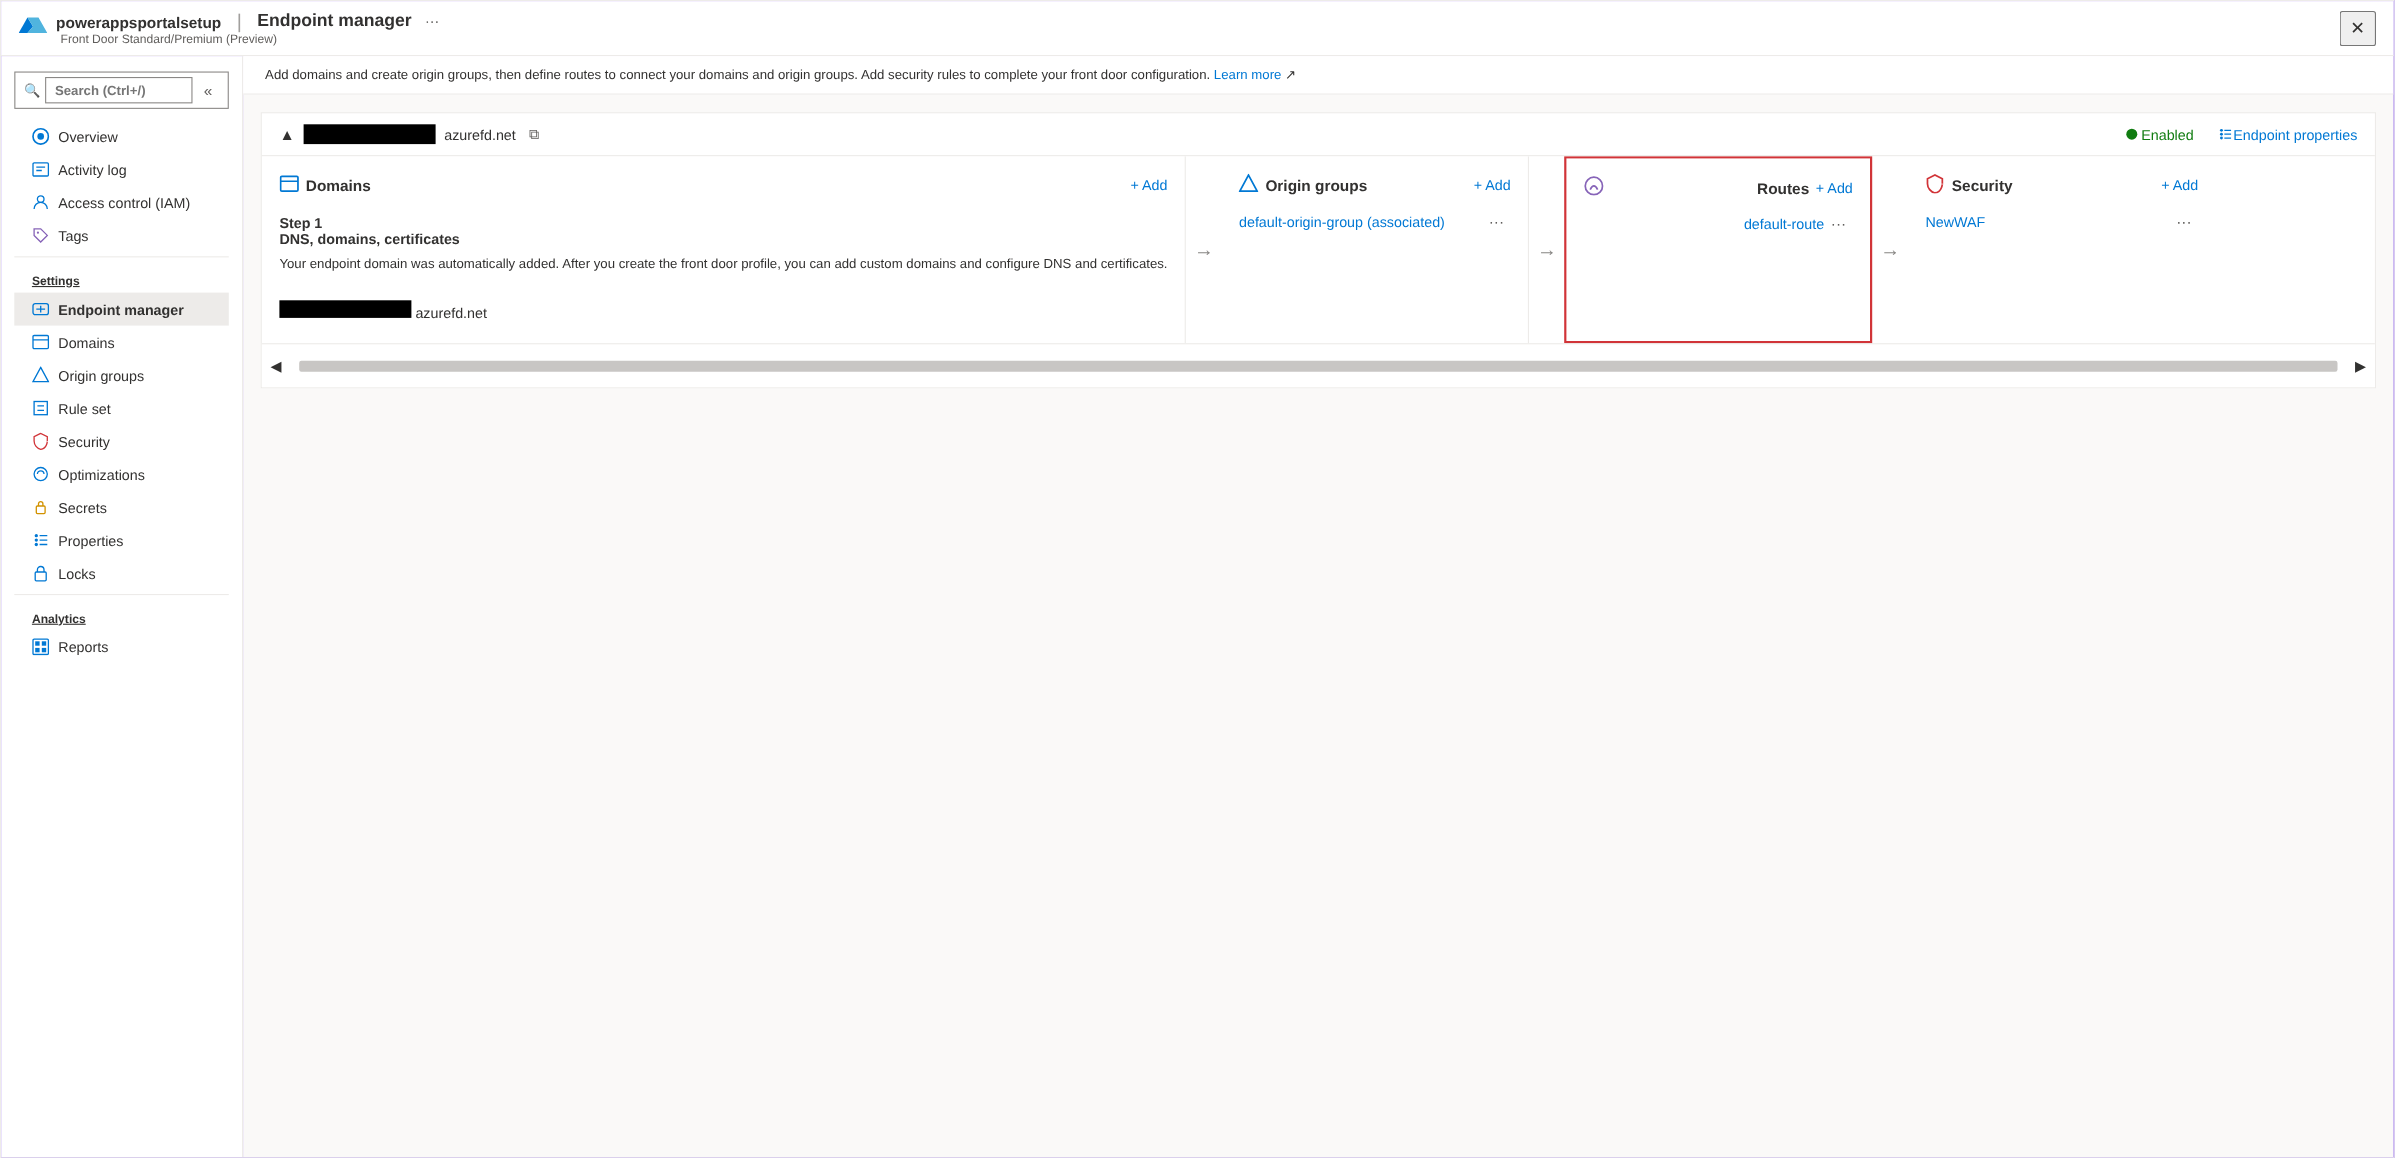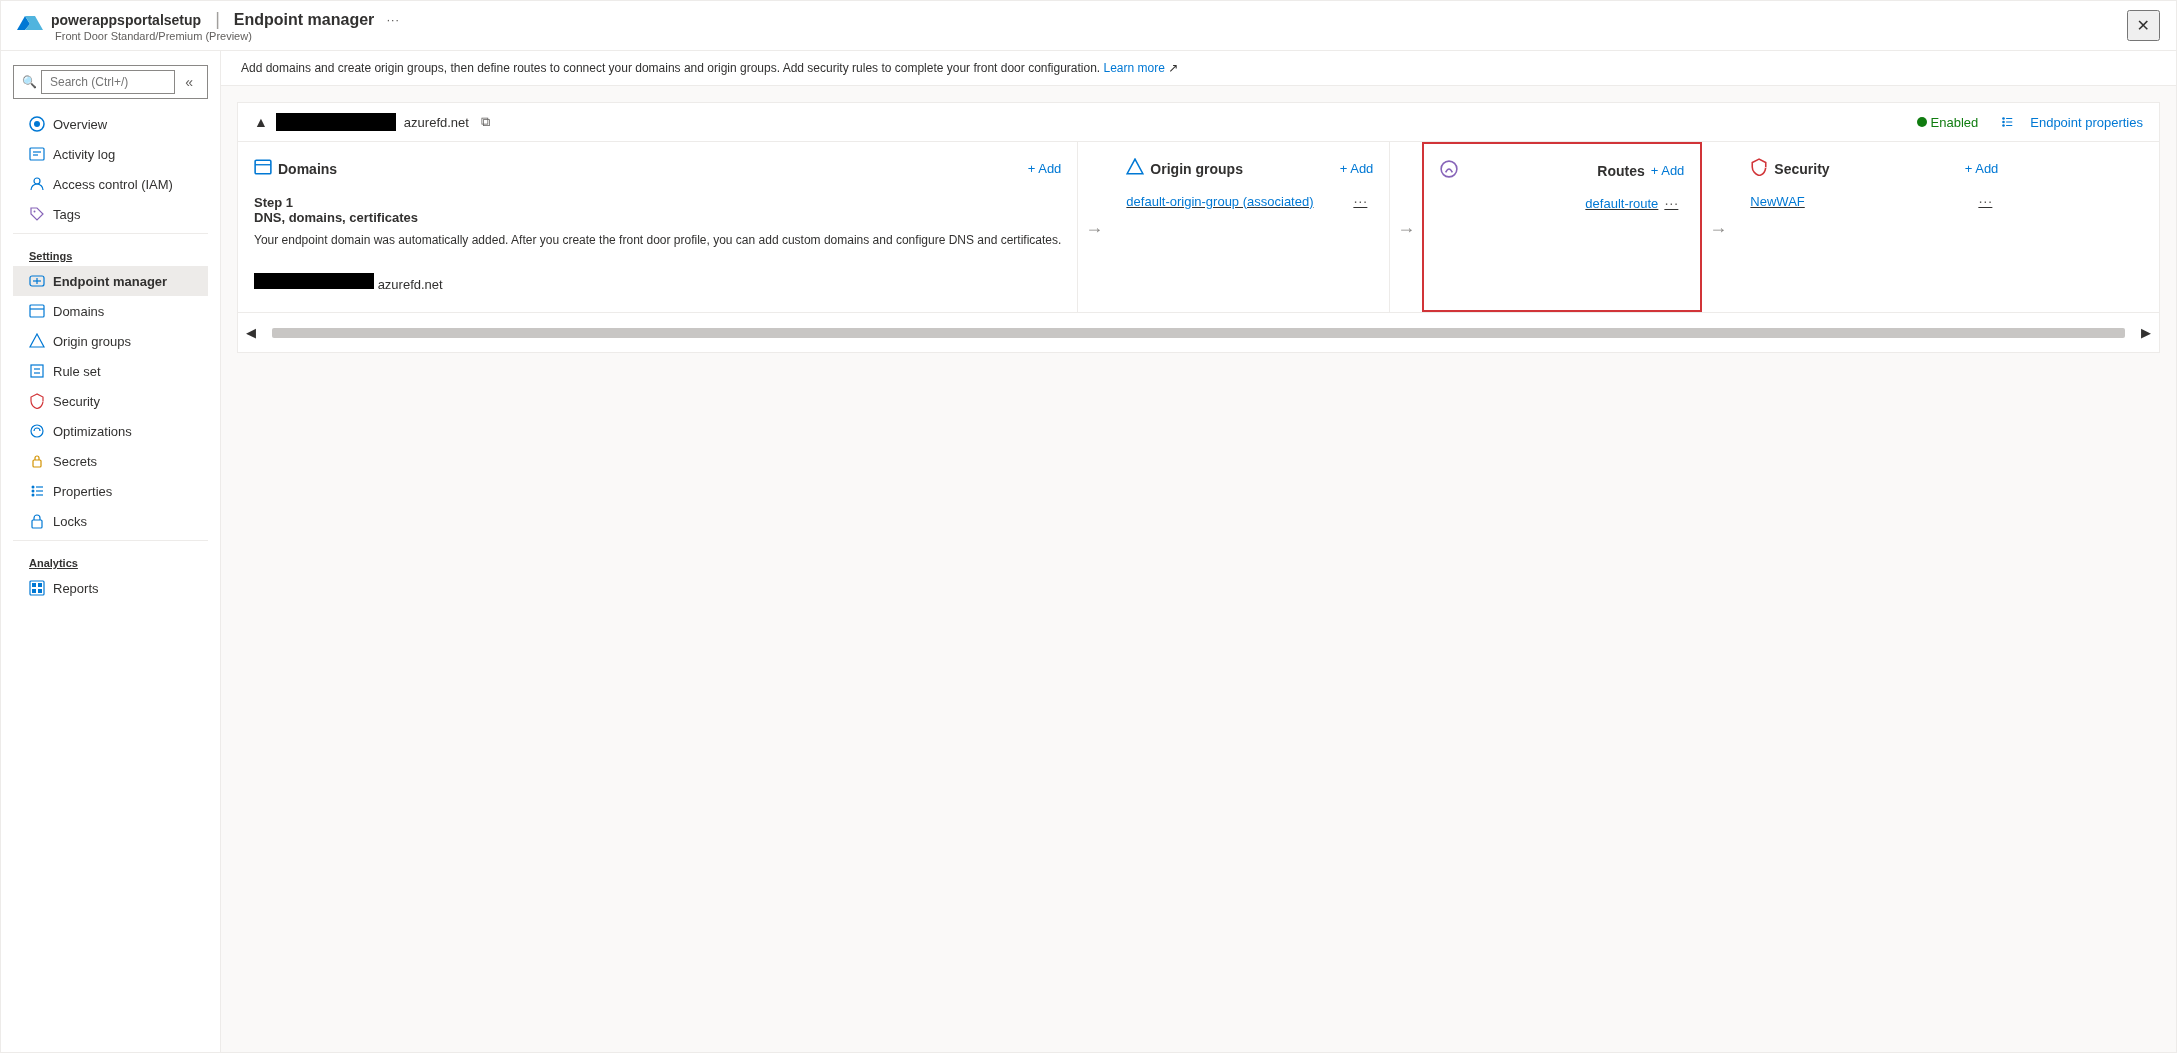--- a/index.html
+++ b/index.html
@@ -20,21 +20,21 @@
 
     
     .main-layout { display: flex; flex: 1; overflow: hidden; }
 
     
     .sidebar { width: 220px; min-width: 220px; background: #fff; border-right: 1px solid #edebe9; overflow-y: auto; padding: 8px 0; }
     .sidebar-search { padding: 6px 12px; }
     .sidebar-search input { width: 100%; border: 1px solid #8a8886; padding: 4px 8px; font-size: 12px; color: #323130; background: #fff; }
     .sidebar-search-row { display: flex; align-items: center; gap: 4px; border: 1px solid #8a8886; padding: 4px 8px; background: #fff; }
     .sidebar-search-icon { color: #605e5c; font-size: 12px; }
-    .sidebar-search-input { border: none; outline: none; font-size: 12px; flex: 1; color: #323130; background: transparent; }
+    .sidebar-search-input { border: none; outline: none; font-size: 12px; flex: 1; color: #323130; background: transparent; font-weight: bold; }
     .sidebar-collapse-btn { color: #605e5c; cursor: pointer; font-size: 14px; padding: 2px 6px; }
     .sidebar-nav { padding: 4px 12px; }
     .sidebar-item { display: flex; align-items: center; gap: 8px; padding: 7px 16px; cursor: pointer; color: #323130; font-size: 13px; }
     .sidebar-item.active { background: #edebe9; font-weight: 600; }
     .sidebar-icon { width: 16px; height: 16px; display: flex; align-items: center; justify-content: center; flex-shrink: 0; }
     .sidebar-section-label { padding: 12px 16px 4px 16px; font-size: 11px; font-weight: 600; color: #323130; text-decoration: underline; }
     .sidebar-divider { border: none; border-top: 1px solid #edebe9; margin: 4px 0; }
 
     
     .content { flex: 1; overflow: hidden; display: flex; flex-direction: column; background: #faf9f8; }
@@ -45,32 +45,32 @@
     
     .endpoint-card { background: #fff; border: 1px solid #edebe9; padding: 0; }
     .endpoint-header { display: flex; align-items: center; padding: 10px 16px; border-bottom: 1px solid #edebe9; gap: 8px; }
     .endpoint-collapse { color: #323130; cursor: pointer; font-size: 14px; }
     .endpoint-name-redacted { background: #000; color: #000; width: 120px; height: 18px; display: inline-block; }
     .endpoint-domain { color: #323130; font-size: 13px; }
     .endpoint-copy { color: #605e5c; cursor: pointer; margin-left: 4px; }
     .endpoint-status { margin-left: auto; display: flex; align-items: center; gap: 6px; }
     .status-enabled { display: flex; align-items: center; gap: 4px; color: #107c10; font-size: 13px; }
     .status-dot { width: 10px; height: 10px; border-radius: 50%; background: #107c10; display: inline-block; }
-    .endpoint-props-btn { display: flex; align-items: center; gap: 16px; color: #0078d4; font-size: 13px; cursor: pointer; margin-left: 16px; }
+    .endpoint-props-btn { display: flex; align-items: center; gap: 0; color: #0078d4; font-size: 13px; cursor: pointer; margin-left: 16px; }
 
     
     .columns-container { display: flex; align-items: stretch; padding: 0; overflow-x: auto; }
     .column { min-width: 280px; border-right: 1px solid #edebe9; padding: 12px 0; }
     .column:last-child { border-right: none; }
     .column-highlighted { border: 2px solid #d13438; text-align: right; }
     .column-header { display: flex; align-items: center; padding: 4px 16px 8px 16px; gap: 6px; }
     .column-title { font-size: 14px; font-weight: 600; color: #323130; flex: 1; }
     .column-add { color: #0078d4; font-size: 13px; cursor: pointer; display: flex; align-items: center; gap: 2px; }
     .column-items { padding: 0 16px; }
-    .column-item { display: flex; align-items: center; padding: 4px 0; text-decoration: underline; }
+    .column-item { display: flex; align-items: center; padding: 4px 0; }
     .column-item-link { color: #0078d4; font-size: 13px; cursor: pointer; flex: 1; }
     .column-item-more { color: #605e5c; cursor: pointer; font-size: 14px; padding: 2px 6px; }
 
     
     .domain-step { padding: 8px 16px; }
     .domain-step-title { font-size: 13px; font-weight: 600; margin-bottom: 6px; }
     .domain-step-desc { font-size: 12px; color: #323130; line-height: 1.5; }
     .domain-footer { padding: 8px 16px; margin-top: 8px; }
     .domain-name-redacted { background: #000; color: #000; width: 120px; height: 16px; display: inline-block; }
 

